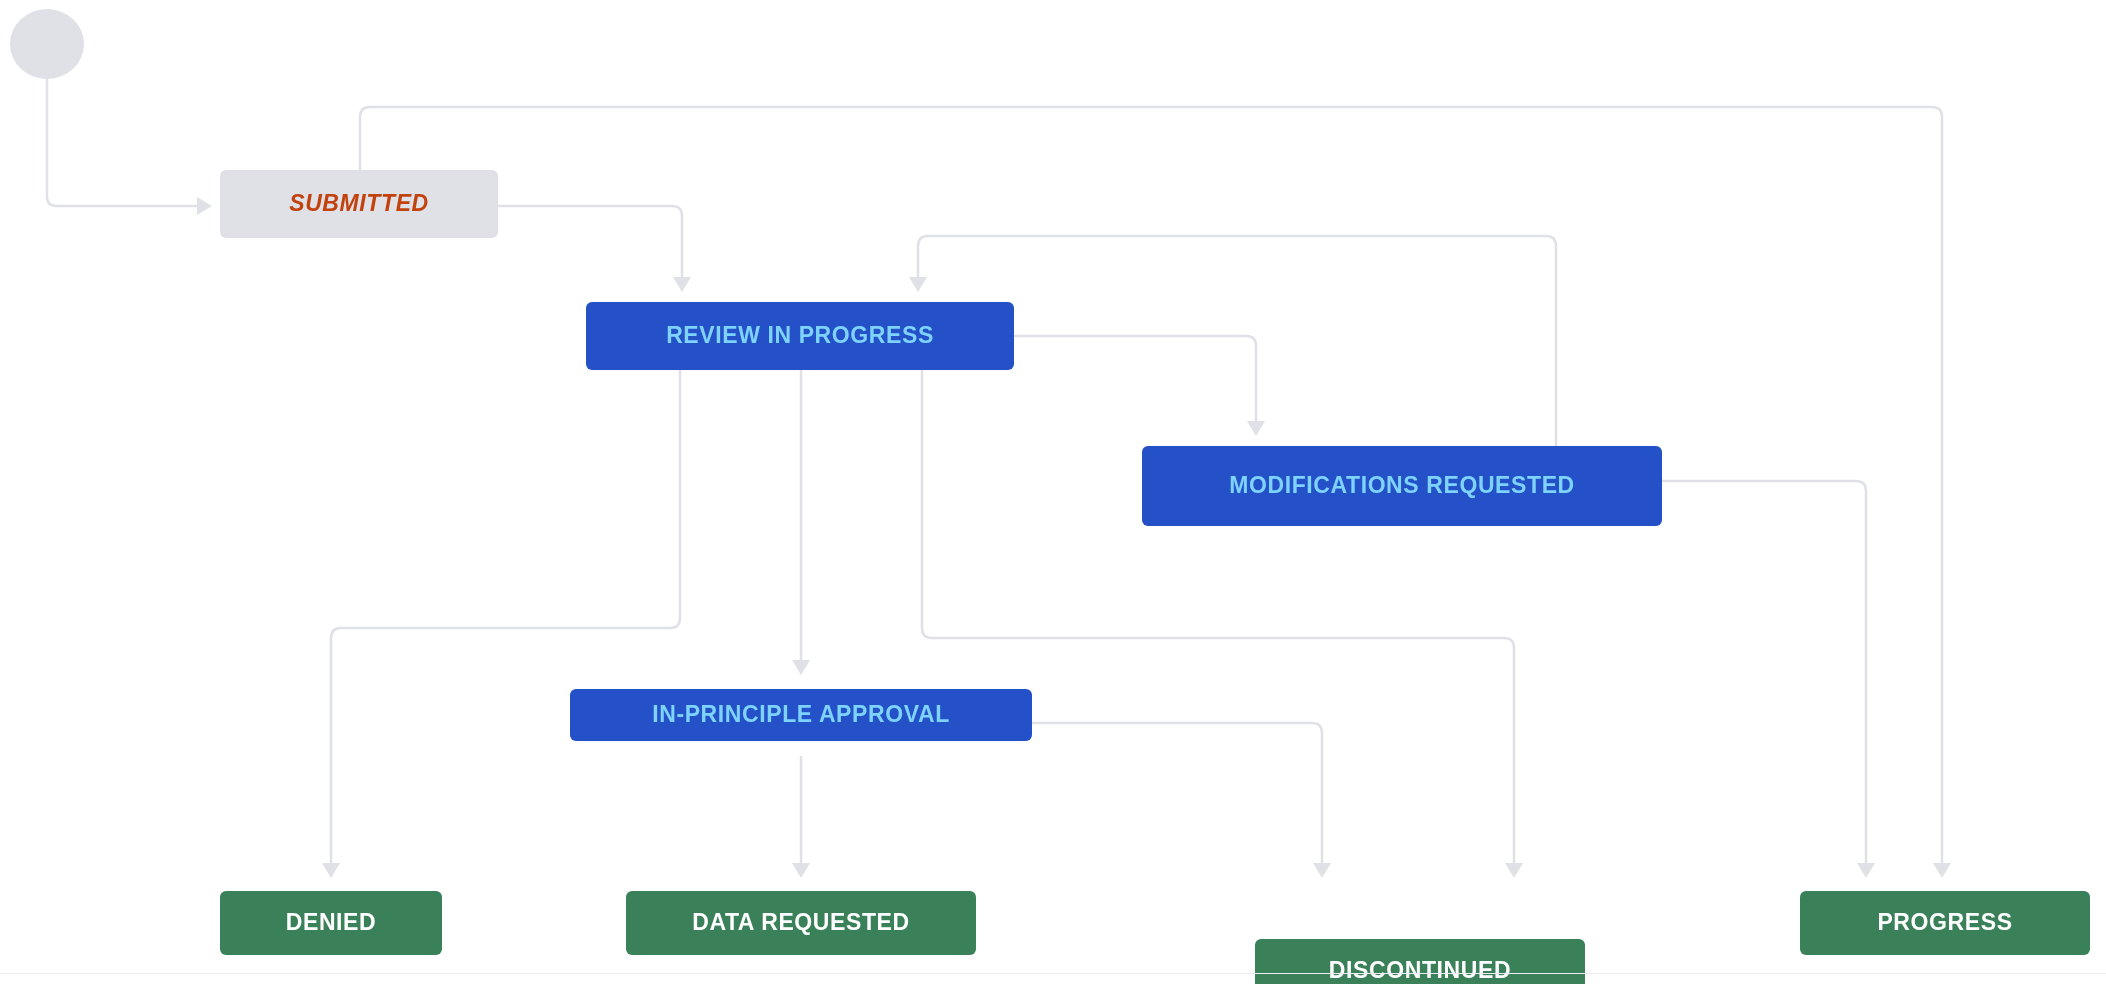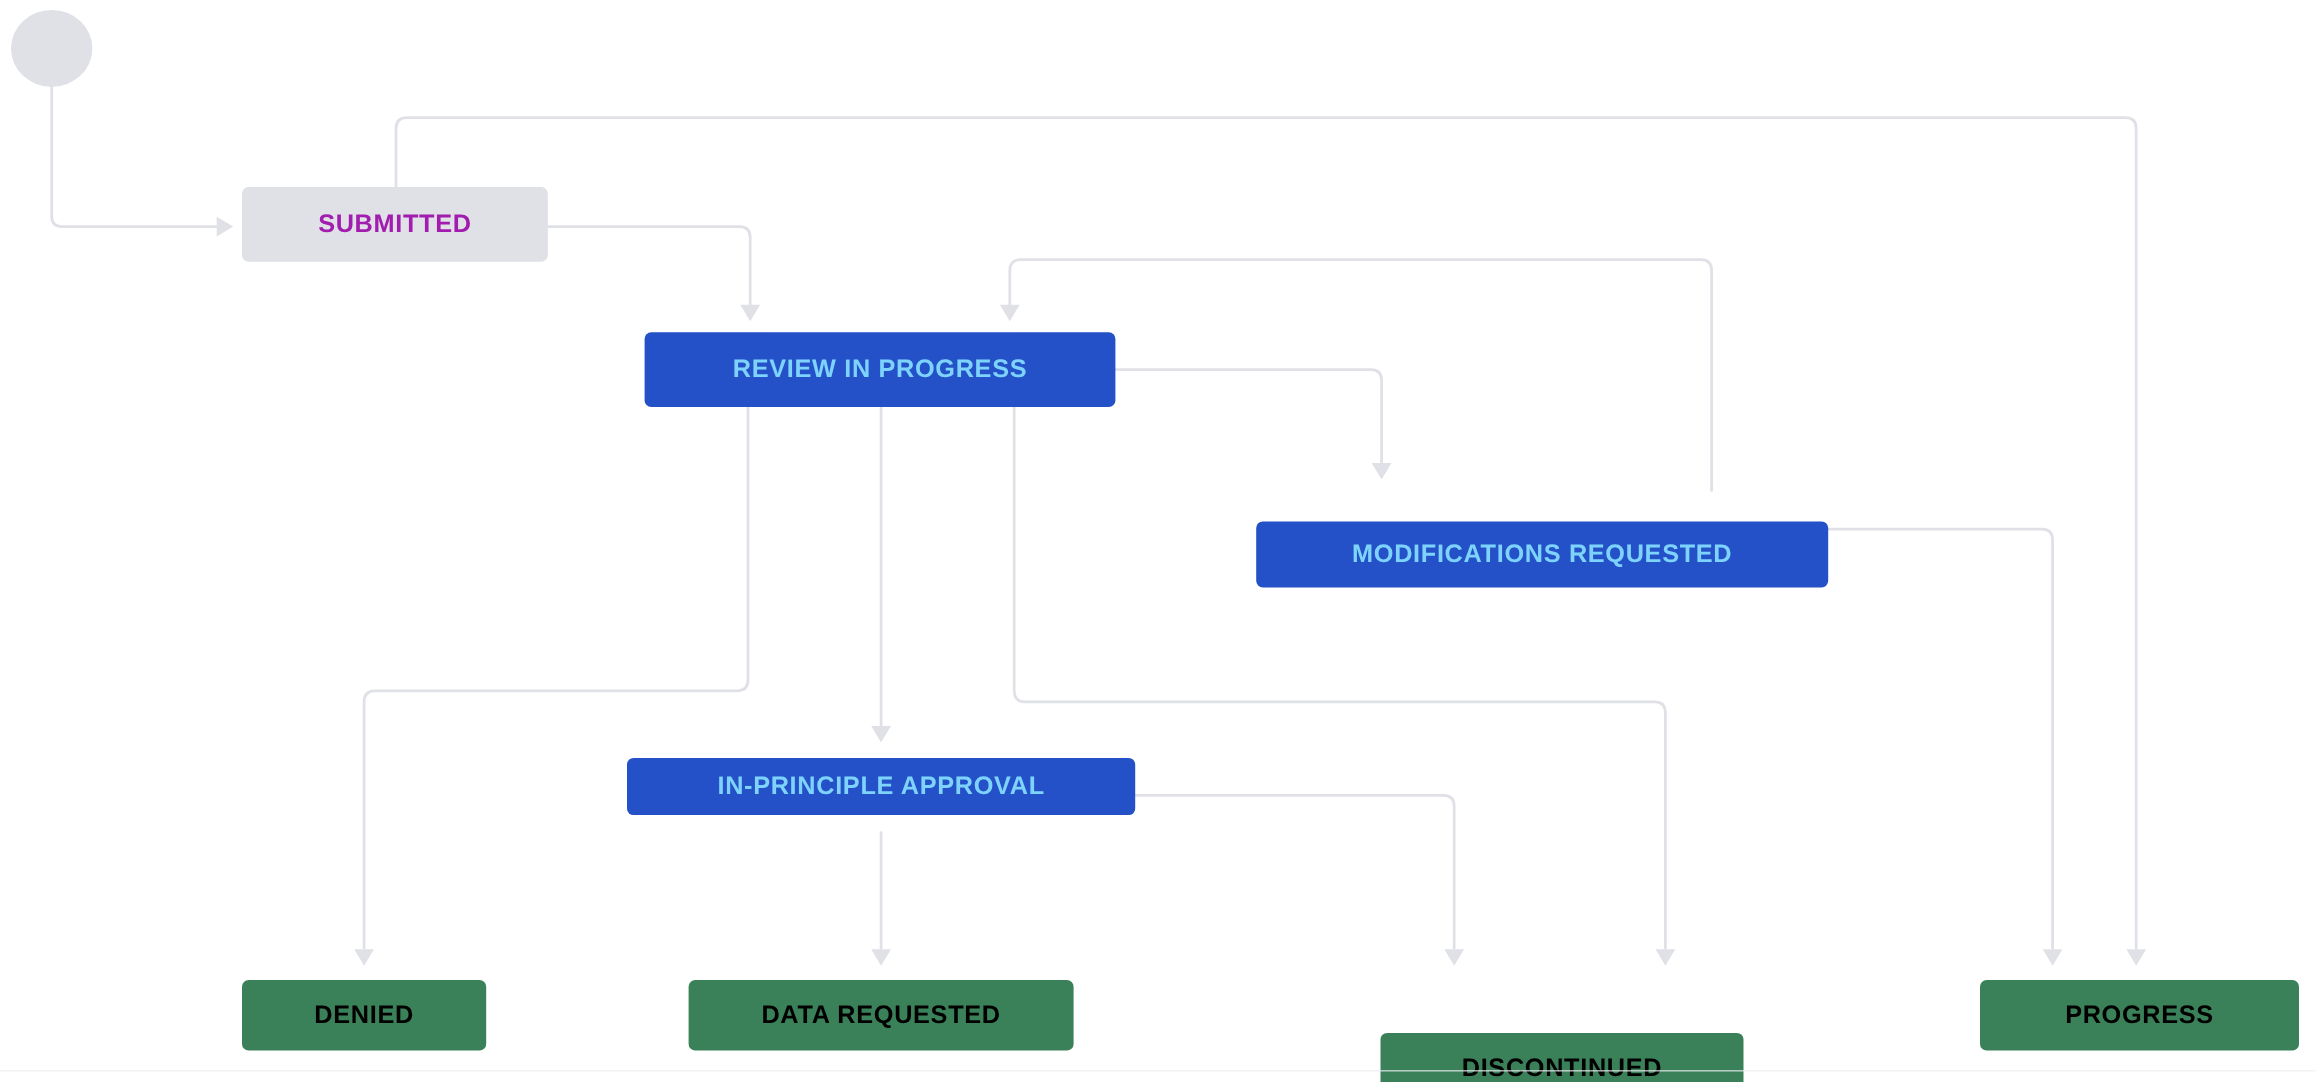--- a/index.html
+++ b/index.html
@@ -38,29 +38,30 @@
     line-height: 1.1;
     user-select: none;
   }
   .node-start {
     position: absolute;
     border-radius: 50%;
     background: #dfe1e6;
   }
   .node-status-submitted {
     background: #dfe1e6;
-    color: #a21caf;
+    color: #c2410c;
+    font-style: italic;
   }
   .node-status-active {
     background: #2450c8;
     color: #7dd3fc;
   }
   .node-status-terminal {
     background: #3a8159;
-    color: #000000;
+    color: #ffffff;
   }
   .bottom-rule {
     position: absolute;
     left: 0;
     width: 2106px;
     height: 1px;
     background: #eceef1;
   }
 </style>
 </head>
@@ -92,21 +93,21 @@
       <polygon points="1313,863 1331,863 1322,878" fill="#dfe1e6"></polygon>
     </svg>
   <div id="node-layer">
       <div class="node-start" style="left: 10px; top: 9px; width: 74px; height: 70px; background: rgb(223, 225, 230);"></div>
       <div class="node node-status-submitted" style="left: 220px; top: 170px; width: 278px; height: 68px;">
         <span>SUBMITTED</span>
       </div>
       <div class="node node-status-active" style="left: 586px; top: 302px; width: 428px; height: 68px;">
         <span>REVIEW IN PROGRESS</span>
       </div>
-      <div class="node node-status-active" style="left: 1142px; top: 446px; width: 520px; height: 60px; margin-top: 28px;">
+      <div class="node node-status-active" style="left: 1142px; top: 446px; width: 520px; height: 80px;">
         <span>MODIFICATIONS REQUESTED</span>
       </div>
       <div class="node node-status-active" style="left: 570px; top: 689px; width: 462px; height: 52px;">
         <span>IN-PRINCIPLE APPROVAL</span>
       </div>
       <div class="node node-status-terminal" style="left: 220px; top: 891px; width: 222px; height: 64px;">
         <span>DENIED</span>
       </div>
       <div class="node node-status-terminal" style="left: 626px; top: 891px; width: 350px; height: 64px;">
         <span>DATA REQUESTED</span>

